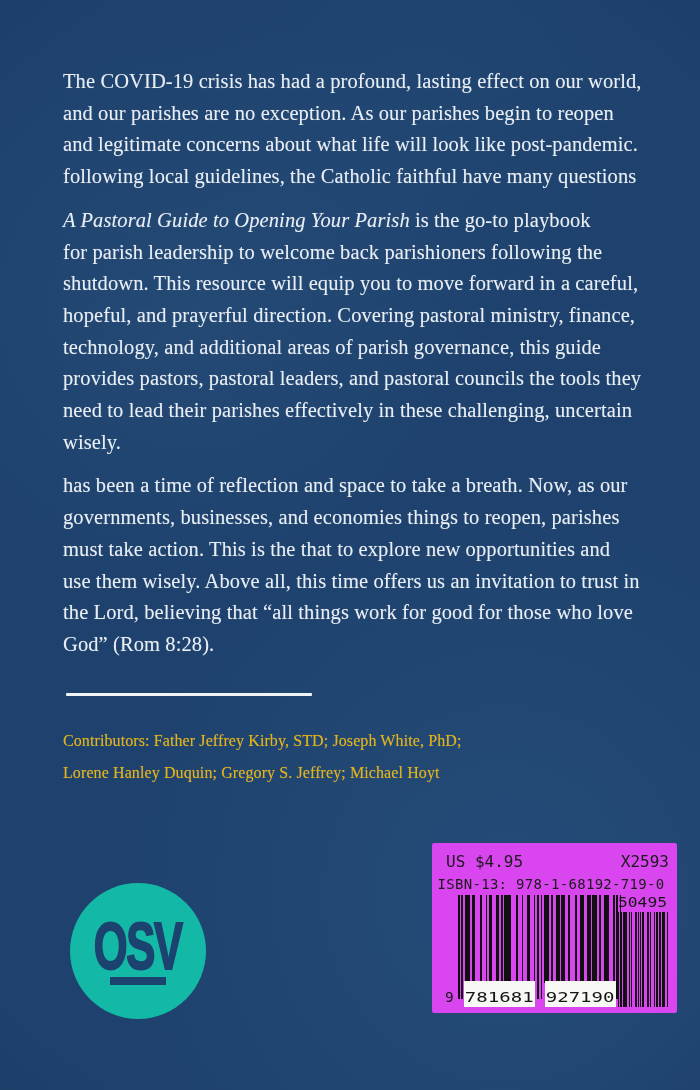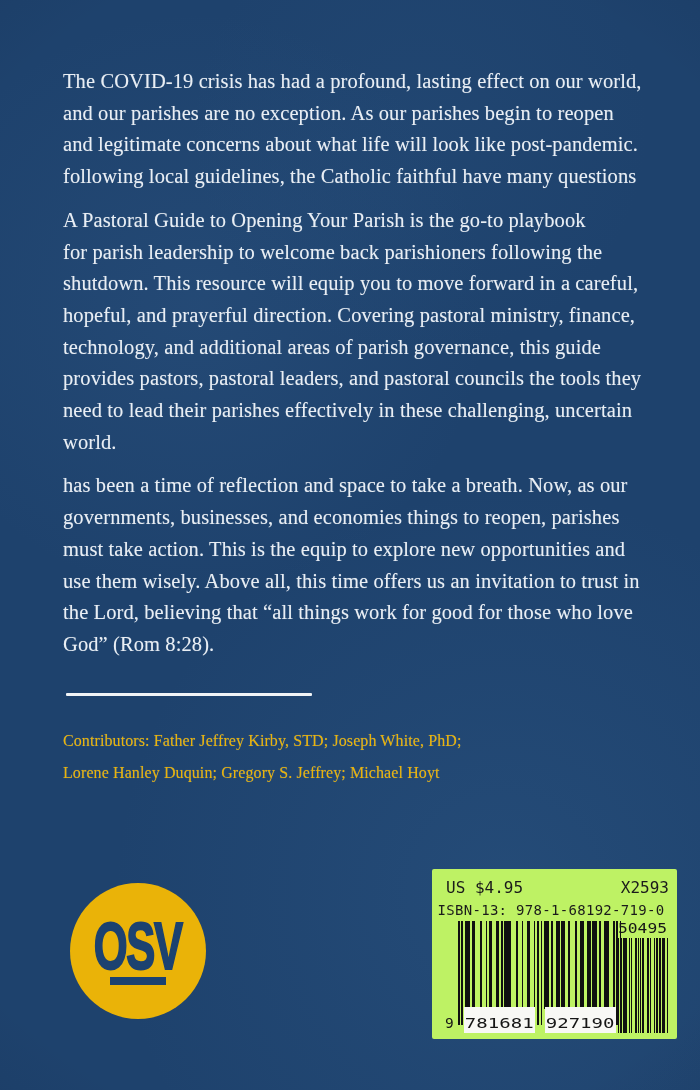--- a/index.html
+++ b/index.html
@@ -10,35 +10,35 @@
       radial-gradient(90% 60% at 72% 82%, rgba(62,112,162,.20), transparent 62%),
       radial-gradient(70% 45% at 28% 28%, rgba(72,118,168,.14), transparent 60%),
       radial-gradient(55% 35% at 60% 12%, rgba(58,104,152,.10), transparent 60%),
       radial-gradient(130% 95% at 50% 50%, transparent 58%, rgba(7,18,38,.30) 100%);
   }
   .copy{position:absolute;left:63px;top:66px;width:606px;color:#e9eef4;
         font-size:20.5px;line-height:31.7px;letter-spacing:0.1px;
         text-shadow:0 0 1px rgba(214,228,242,.35);}
   .para{margin:0 0 12px 0;}
   .line{white-space:nowrap;}
-  .ital{}
+  .ital{font-style:italic;}
   .divider{position:absolute;left:66px;top:693px;width:246px;height:3px;
            background:#f1f4f7;border-radius:1px;}
   .contributors{position:absolute;left:63px;top:725px;width:606px;color:#eab308;
         font-size:16px;line-height:31.7px;letter-spacing:0.1px;
         text-shadow:0 0 1px rgba(214,228,242,.35);}
   .osv{position:absolute;left:70px;top:883px;width:136px;height:136px;border-radius:50%;
-       background:#eab308;display:flex;flex-direction:column;align-items:center;justify-content:center;}
+       background:#14b8a6;display:flex;flex-direction:column;align-items:center;justify-content:center;}
   .osv-text{display:inline-block;font-family:"Liberation Sans","DejaVu Sans",sans-serif;
        font-weight:bold;font-size:66px;line-height:56px;color:#1c4270;
        letter-spacing:-2px;transform:scaleX(0.66);-webkit-text-stroke:2px #1c4270;}
   .osv-underline{width:56px;height:8px;background:#1c4270;margin-top:3px;}
   .bcbox{position:absolute;left:432px;top:843px;width:245px;height:170px;
-         background:#bef264;border-radius:2px;color:#1b1b1b;
-         font-family:"DejaVu Sans Mono","Liberation Mono",monospace;margin-top:26px;}
+         background:#d946ef;border-radius:2px;color:#1b1b1b;
+         font-family:"DejaVu Sans Mono","Liberation Mono",monospace;}
   .bcrow1{position:absolute;left:14px;right:8px;top:9px;display:flex;
           justify-content:space-between;font-size:16px;}
   .bcisbn{position:absolute;left:0;right:7px;top:33px;text-align:center;
           font-size:14px;letter-spacing:0.3px;}
   .ean13{position:absolute;left:12px;top:52px;}
   .ean5{position:absolute;right:7px;top:52px;}
 </style>
 </head>
 <body>
 
@@ -53,26 +53,26 @@
         <div class="line">following local guidelines, the Catholic faithful have many questions</div>
       </div>
       <div class="para">
         <div class="line"><span class="ital">A Pastoral Guide to Opening Your Parish</span> is the go-to playbook</div>
         <div class="line">for parish leadership to welcome back parishioners following the</div>
         <div class="line">shutdown. This resource will equip you to move forward in a careful,</div>
         <div class="line">hopeful, and prayerful direction. Covering pastoral ministry, finance,</div>
         <div class="line">technology, and additional areas of parish governance, this guide</div>
         <div class="line">provides pastors, pastoral leaders, and pastoral councils the tools they</div>
         <div class="line">need to lead their parishes effectively in these challenging, uncertain</div>
-        <div class="line">world.</div>
+        <div class="line">wisely.</div>
       </div>
       <div class="para">
         <div class="line">has been a time of reflection and space to take a breath. Now, as our</div>
         <div class="line">governments, businesses, and economies things to reopen, parishes</div>
-        <div class="line">must take action. This is the equip to explore new opportunities and</div>
+        <div class="line">must take action. This is the that to explore new opportunities and</div>
         <div class="line">use them wisely. Above all, this time offers us an invitation to trust in</div>
         <div class="line">the Lord, believing that “all things work for good for those who love</div>
         <div class="line">God” (Rom 8:28).</div>
       </div>
     </div>
 
   <div class="divider"></div>
 
   <div class="contributors" id="contributors">
       <div class="line">Contributors: Father Jeffrey Kirby, STD; Joseph White, PhD;</div>

